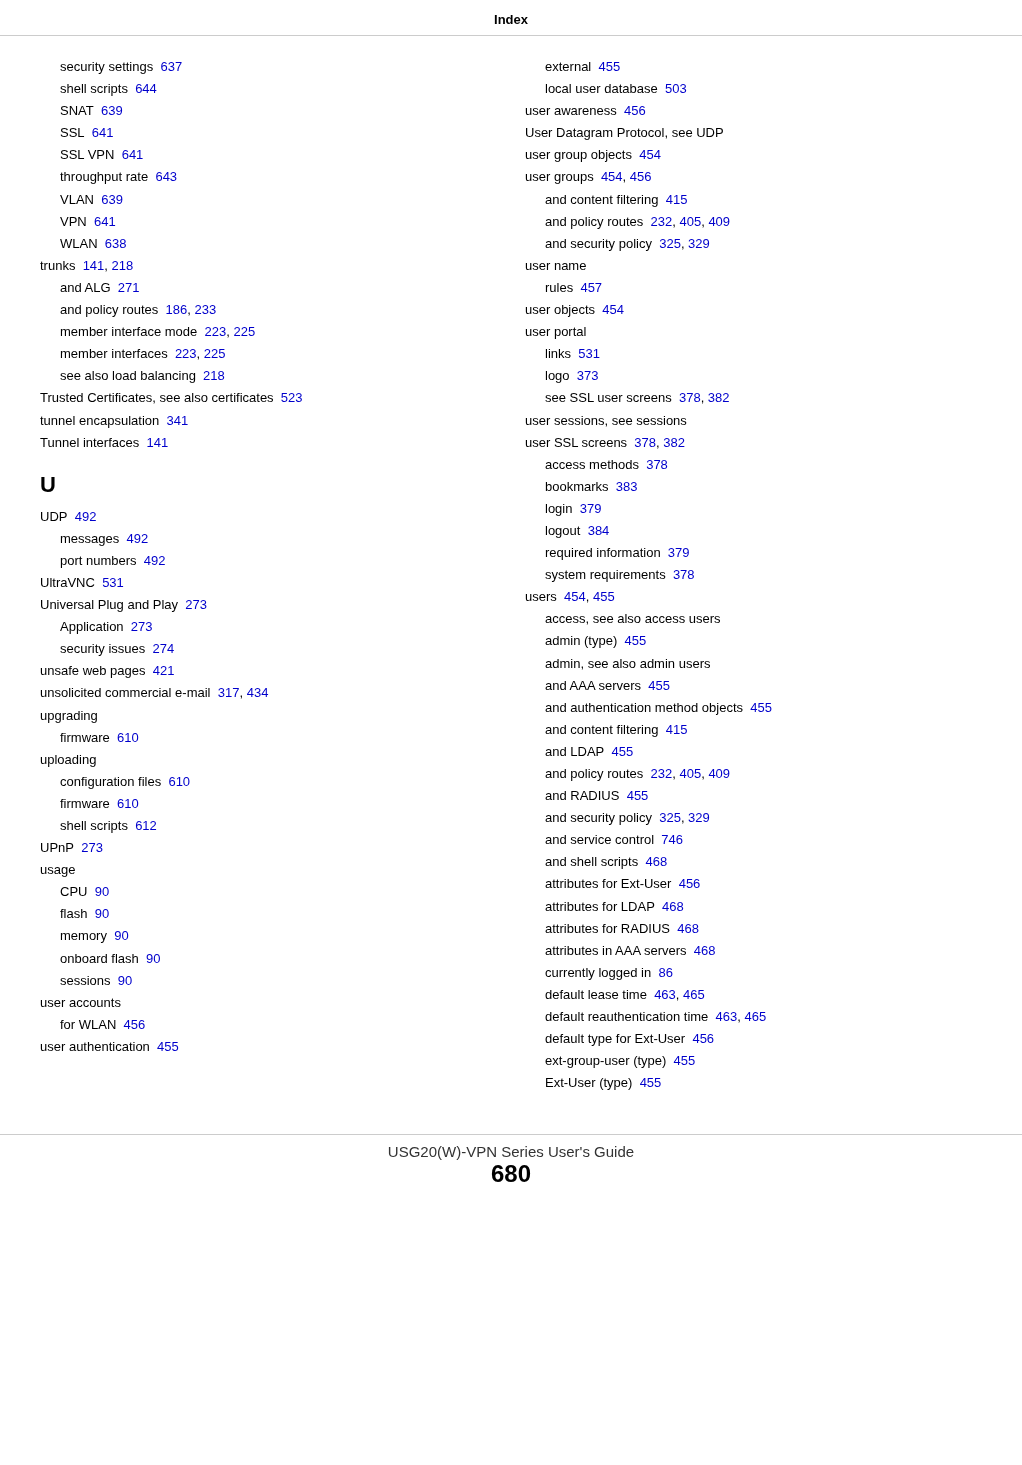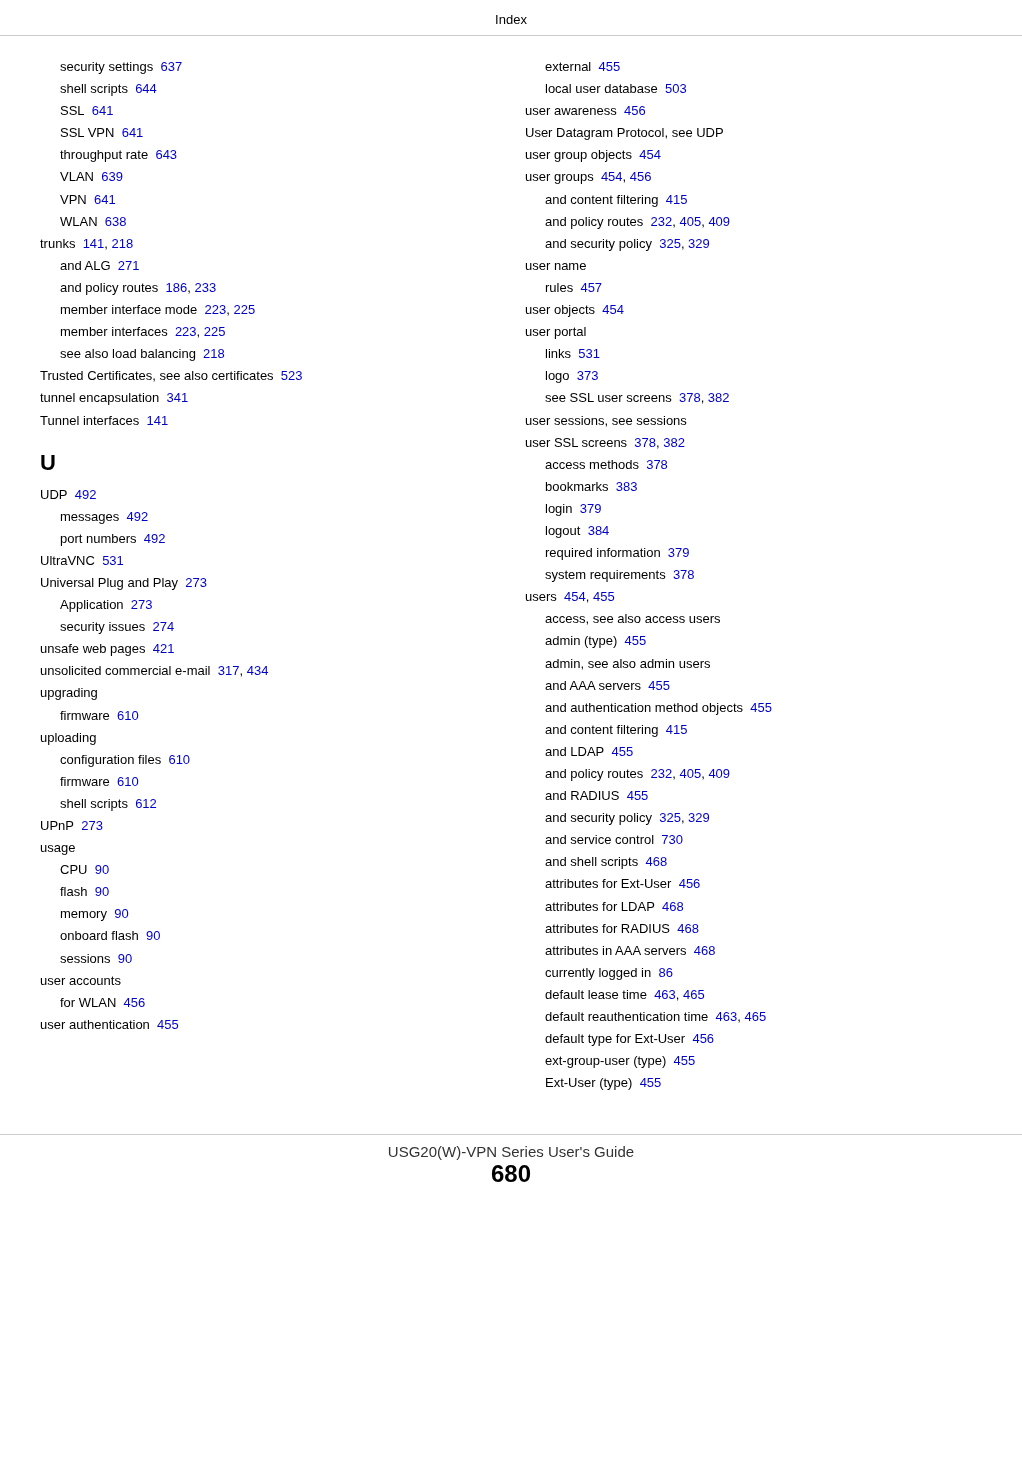--- a/index.html
+++ b/index.html
@@ -9,20 +9,21 @@
       background: #fff;
       color: #000;
       width: 1022px;
       min-height: 1465px;
     }
     .page-header {
       text-align: center;
       padding: 12px 0 8px 0;
       font-size: 13px;
       border-bottom: 1px solid #ccc;
+      font-weight: bold;
     }
     .page-footer {
       text-align: center;
       padding: 8px 0 12px 0;
       border-top: 1px solid #ccc;
       margin-top: 20px;
     }
     .page-footer .footer-title {
       font-size: 15px;
       color: #333;
@@ -74,20 +75,23 @@
 
 <div class="content">
   <div class="col-left">
       <div class="index-entry">
         <span class="sub-term">security settings&nbsp;&nbsp;<a class="page-ref" href="#">637</a></span>
       </div>
       <div class="index-entry">
         <span class="sub-term">shell scripts&nbsp;&nbsp;<a class="page-ref" href="#">644</a></span>
       </div>
       <div class="index-entry">
+        <span class="sub-term">SNAT&nbsp;&nbsp;<a class="page-ref" href="#">639</a></span>
+      </div>
+      <div class="index-entry">
         <span class="sub-term">SSL&nbsp;&nbsp;<a class="page-ref" href="#">641</a></span>
       </div>
       <div class="index-entry">
         <span class="sub-term">SSL VPN&nbsp;&nbsp;<a class="page-ref" href="#">641</a></span>
       </div>
       <div class="index-entry">
         <span class="sub-term">throughput rate&nbsp;&nbsp;<a class="page-ref" href="#">643</a></span>
       </div>
       <div class="index-entry">
         <span class="sub-term">VLAN&nbsp;&nbsp;<a class="page-ref" href="#">639</a></span>
@@ -302,21 +306,21 @@
       <div class="index-entry">
         <span class="sub-term">and policy routes&nbsp;&nbsp;<a class="page-ref" href="#">232</a>, <a class="page-ref" href="#">405</a>, <a class="page-ref" href="#">409</a></span>
       </div>
       <div class="index-entry">
         <span class="sub-term">and RADIUS&nbsp;&nbsp;<a class="page-ref" href="#">455</a></span>
       </div>
       <div class="index-entry">
         <span class="sub-term">and security policy&nbsp;&nbsp;<a class="page-ref" href="#">325</a>, <a class="page-ref" href="#">329</a></span>
       </div>
       <div class="index-entry">
-        <span class="sub-term">and service control&nbsp;&nbsp;<a class="page-ref" href="#">730</a></span>
+        <span class="sub-term">and service control&nbsp;&nbsp;<a class="page-ref" href="#">746</a></span>
       </div>
       <div class="index-entry">
         <span class="sub-term">and shell scripts&nbsp;&nbsp;<a class="page-ref" href="#">468</a></span>
       </div>
       <div class="index-entry">
         <span class="sub-term">attributes for Ext-User&nbsp;&nbsp;<a class="page-ref" href="#">456</a></span>
       </div>
       <div class="index-entry">
         <span class="sub-term">attributes for LDAP&nbsp;&nbsp;<a class="page-ref" href="#">468</a></span>
       </div>

